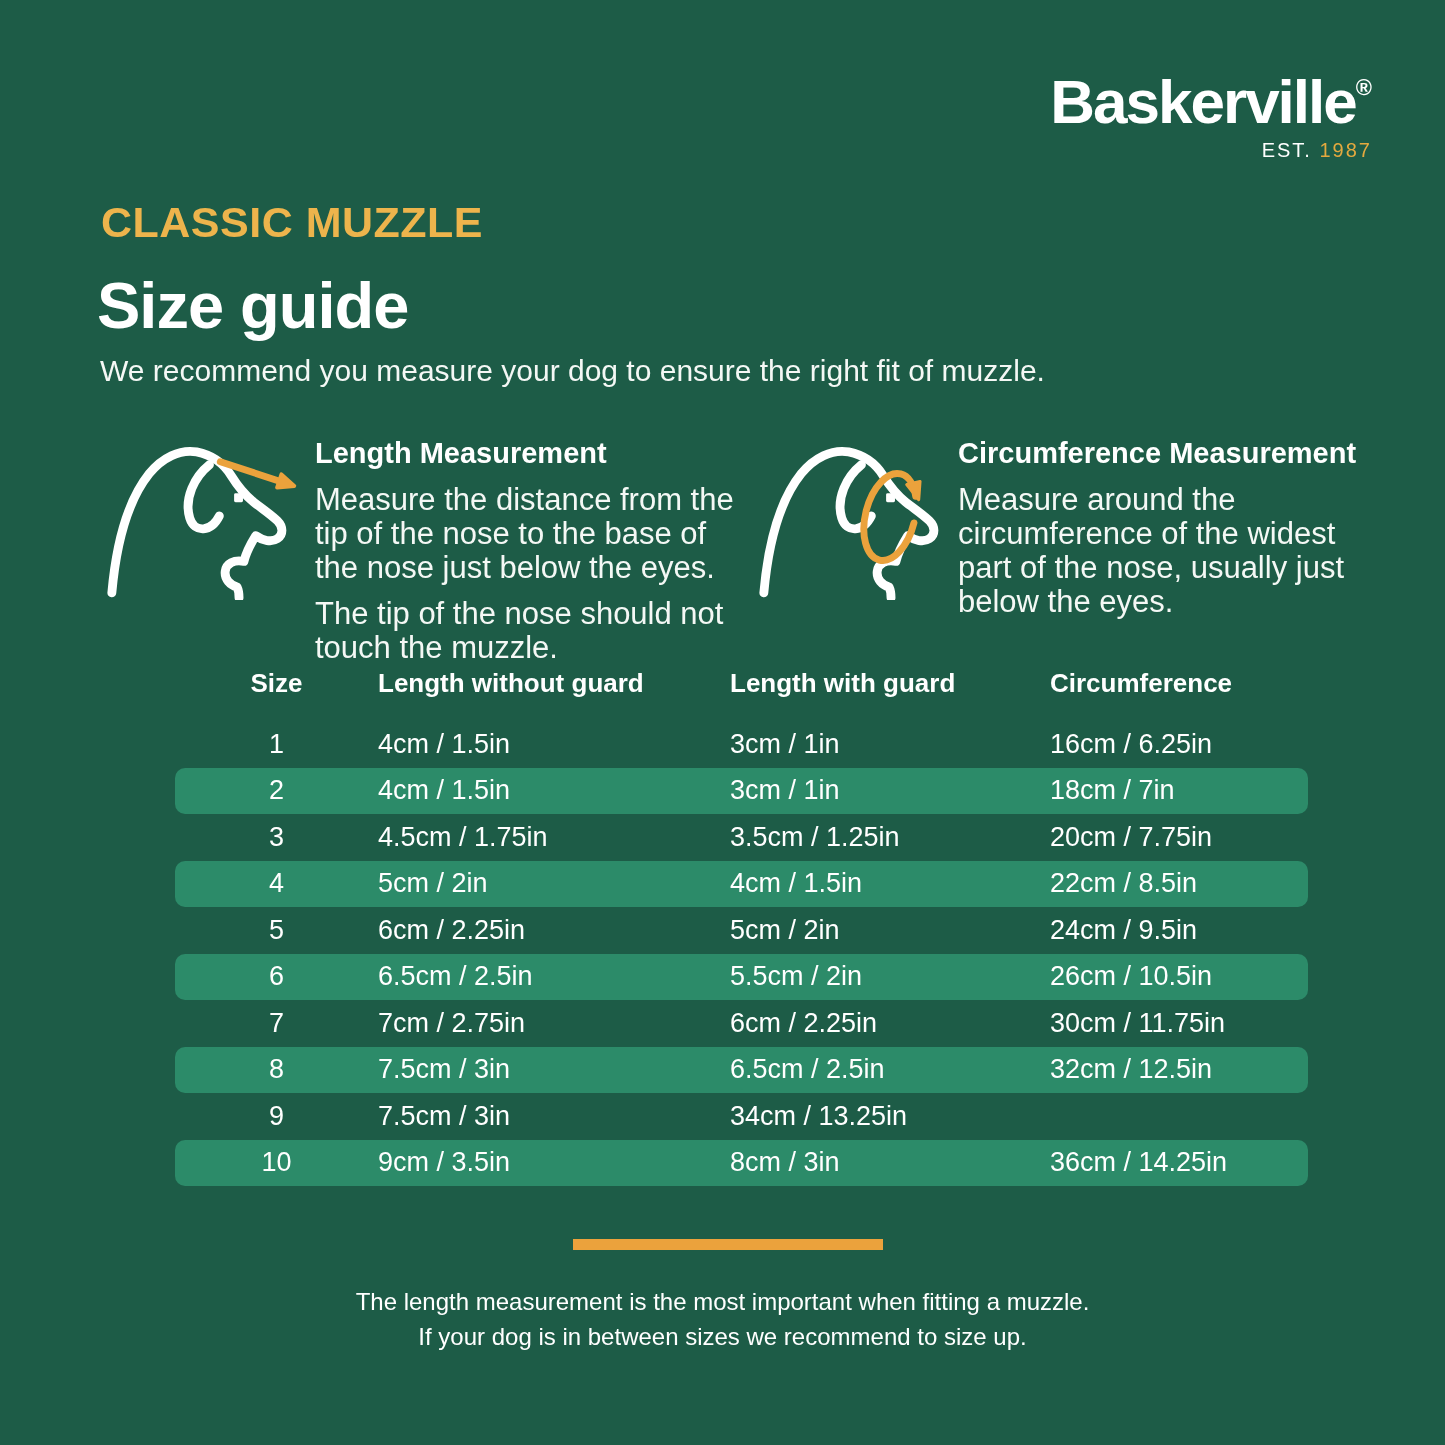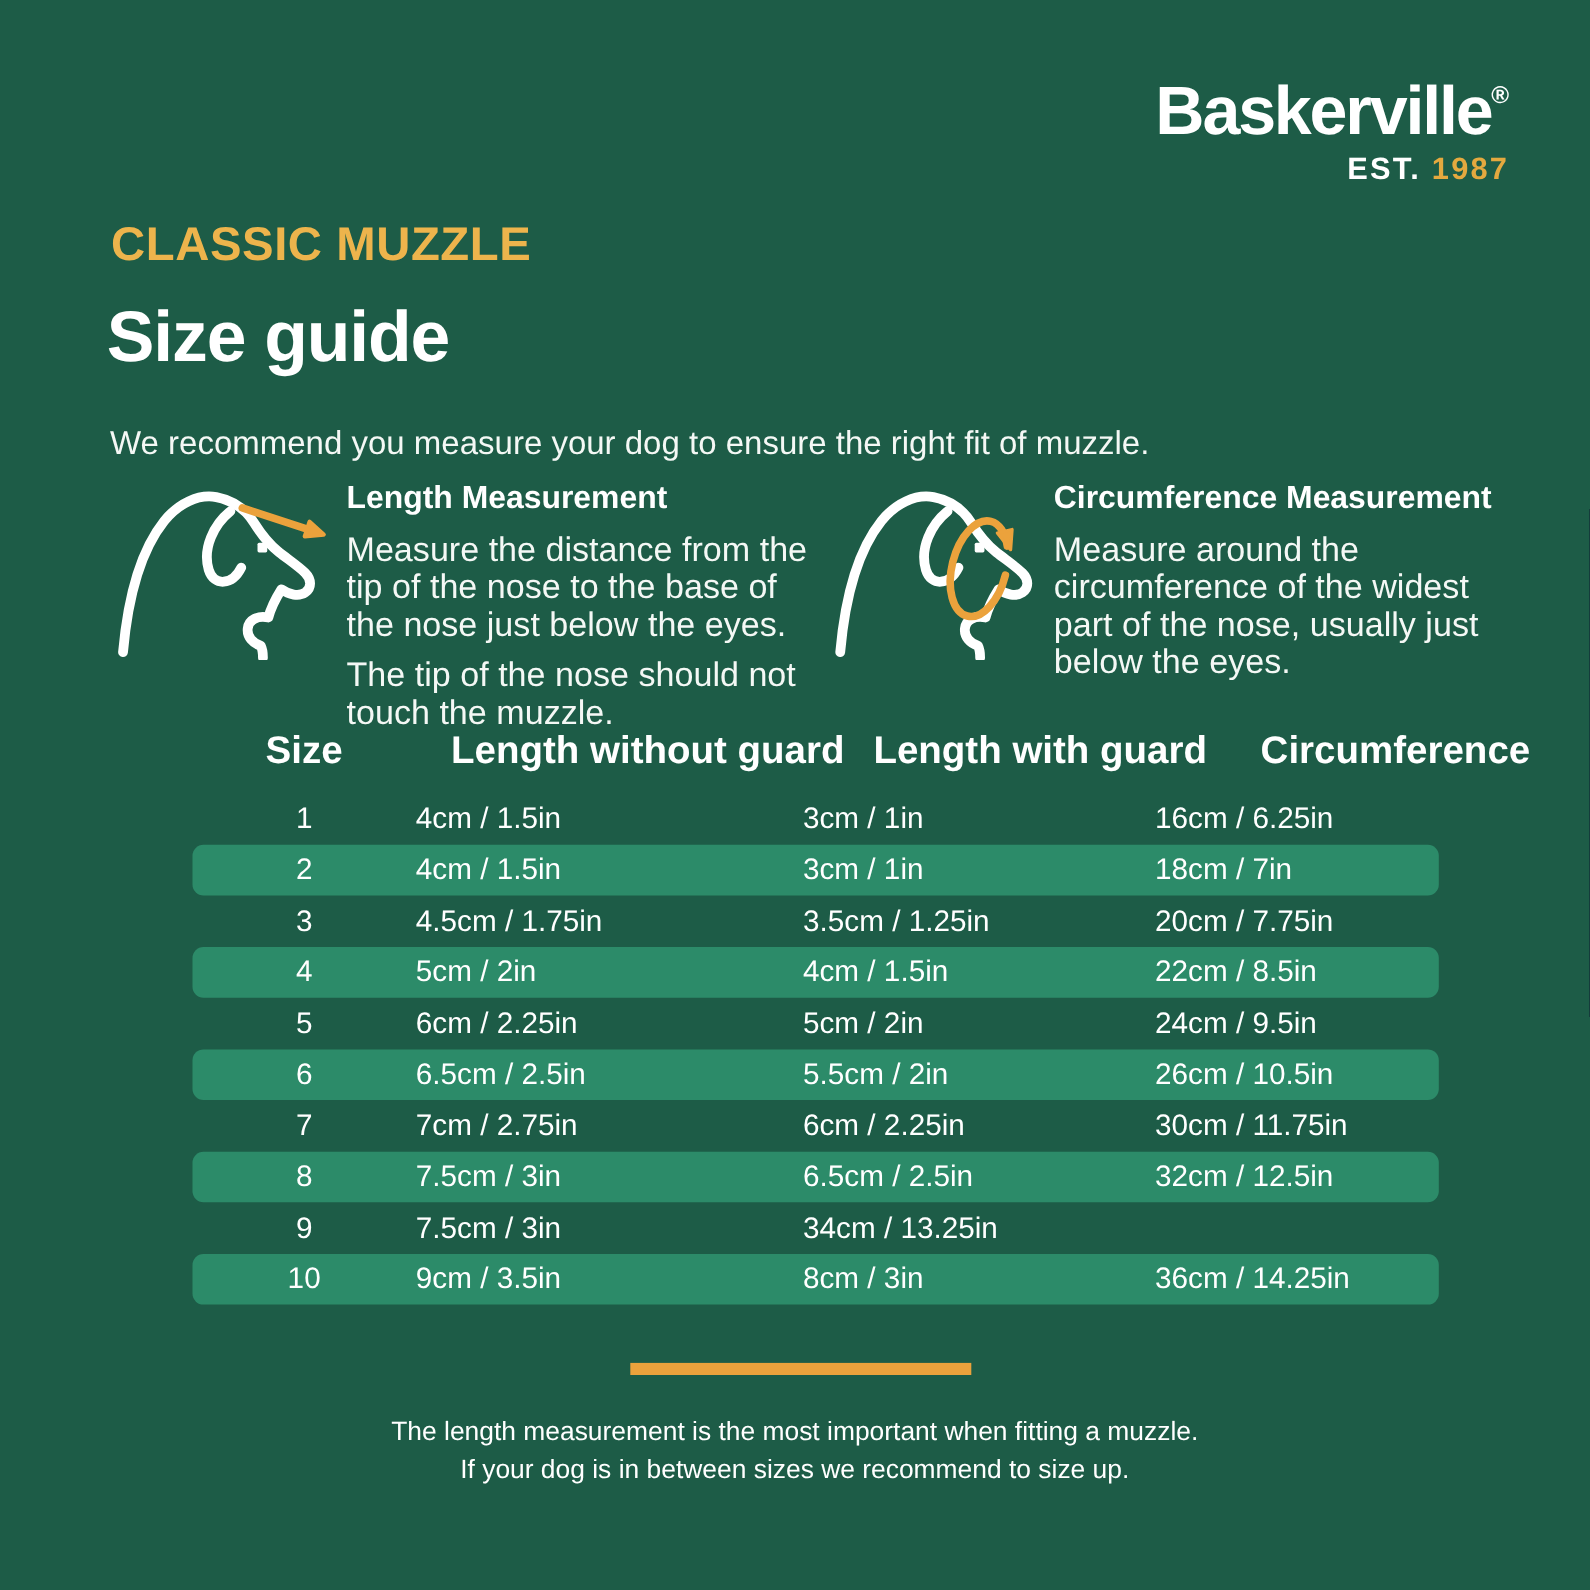--- a/index.html
+++ b/index.html
@@ -16,40 +16,40 @@
     width:1445px;height:1445px;
     background:var(--background);
     font-family:"Liberation Sans",sans-serif;
     color:var(--text);
     overflow:hidden;
   }
   
   .logo{position:absolute;top:71px;right:73px;text-align:right;}
   .logo-name{font-size:62px;font-weight:bold;letter-spacing:-2px;line-height:1;white-space:nowrap;}
   .logo-name .reg{font-size:22px;vertical-align:28px;letter-spacing:0;}
-  .logo-est{font-size:28px;font-weight:bold;letter-spacing:2px;margin-top:7px;line-height:1;}
+  .logo-est{font-size:20px;font-weight:normal;letter-spacing:2px;margin-top:7px;line-height:1;}
   .logo-est .year{color:#E4A93F;}
   
   .category{position:absolute;left:101px;top:201px;font-size:43px;font-weight:bold;letter-spacing:.5px;line-height:1;color:var(--accent-gold);}
   .title{position:absolute;left:97px;top:273px;font-size:65px;font-weight:bold;line-height:1;letter-spacing:-1px;}
-  .subtitle{position:absolute;left:100px;top:356px;font-size:30px;line-height:1;font-weight:400;color:#F4F8F5;margin-top:33px;}
+  .subtitle{position:absolute;left:100px;top:356px;font-size:30px;line-height:1;font-weight:400;color:#F4F8F5;}
   
   .measure{position:absolute;top:430px;}
   .measure-length{left:100px;width:640px;}
   .measure-circ{left:752px;width:610px;}
   .dog-icon{position:absolute;left:0;top:2px;width:212px;height:168px;}
   .measure-text{position:absolute;top:8px;}
   .measure-length .measure-text{left:215px;width:425px;}
   .measure-circ .measure-text{left:206px;width:412px;}
   .m-title{font-size:29px;font-weight:bold;line-height:1.1;margin-bottom:13px;}
   .m-p{font-size:31px;line-height:34px;margin-bottom:12px;color:#F4F8F5;}
   
   .size-table{position:absolute;left:175px;top:663px;width:1133px;}
   .t-head,.t-row{display:grid;grid-template-columns:203px 352px 320px 258px;align-items:center;}
-  .t-head{height:58px;align-items:start;font-weight:bold;font-size:35px;line-height:32px;padding-top:4px;gap:32px;}
+  .t-head{height:58px;align-items:start;font-weight:bold;font-size:26px;line-height:32px;padding-top:4px;}
   .t-row{height:46.5px;font-size:27px;border-radius:10px;}
   .t-row.alt{background:var(--row-highlight);}
   .c-size{text-align:center;}
   .t-cell{white-space:nowrap;}
   
   .divider{position:absolute;left:573px;top:1239px;width:310px;height:11px;background:var(--accent-orange);}
   .footer{position:absolute;left:0;top:1284px;width:100%;text-align:center;font-size:24px;font-weight:normal;line-height:35px;}
 </style>
 </head>
 <body>

